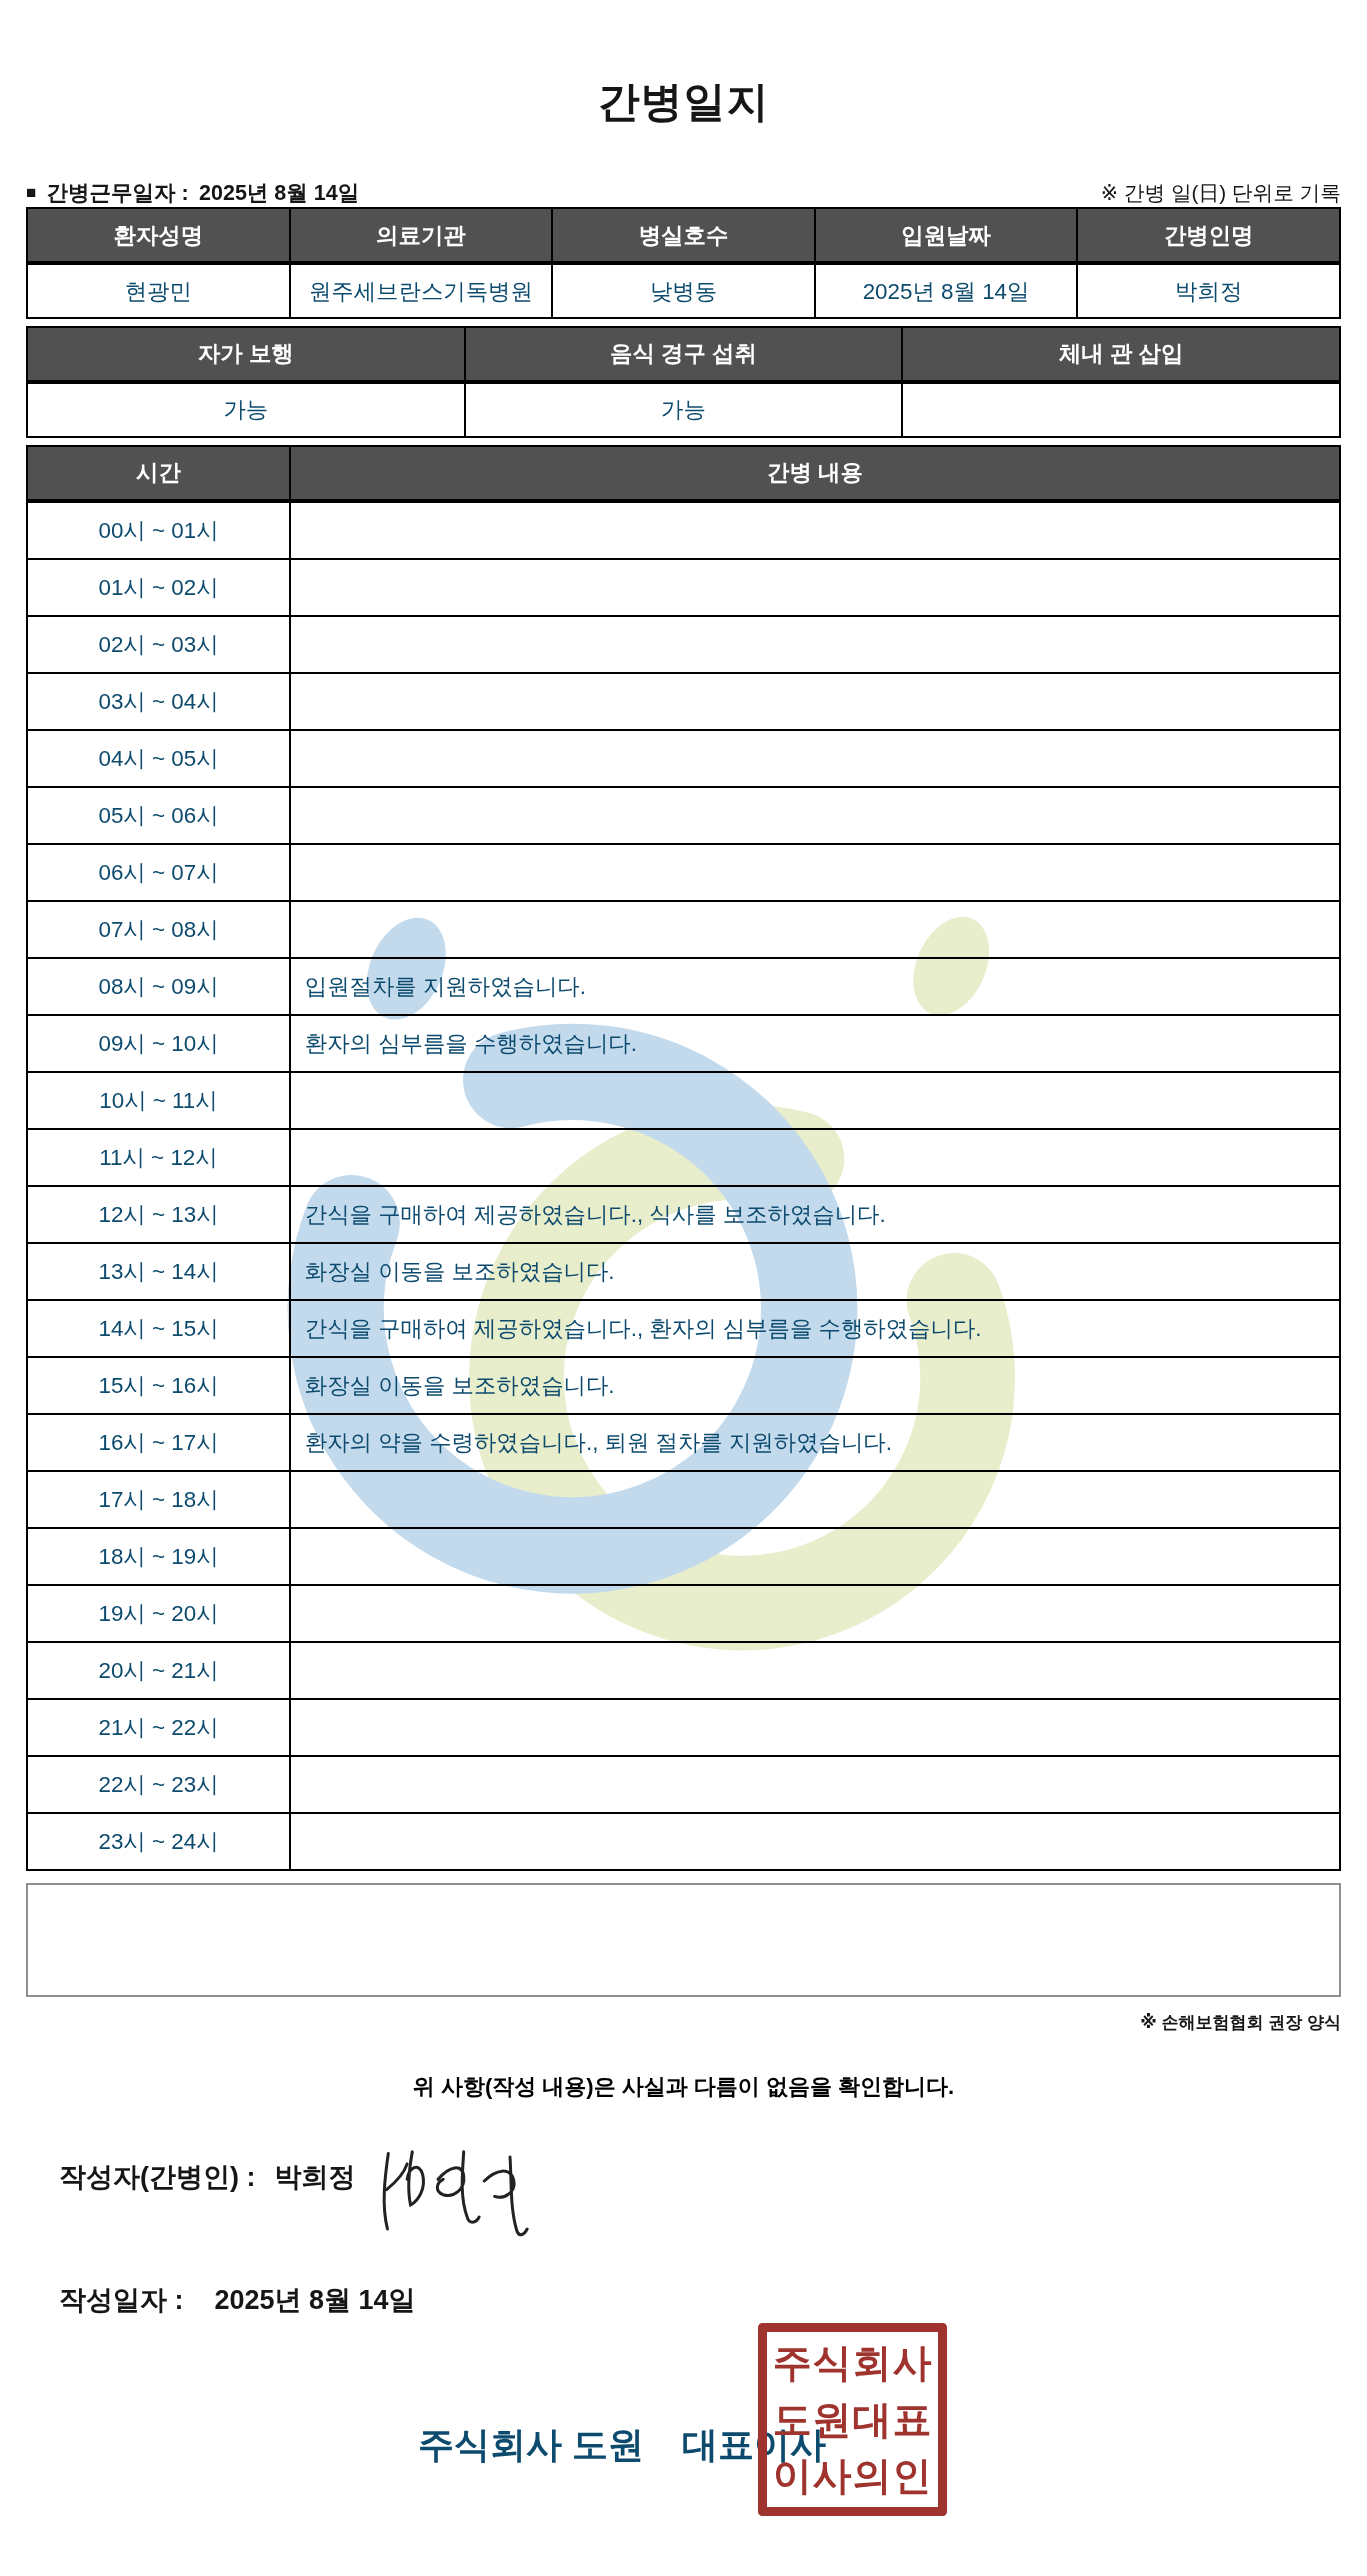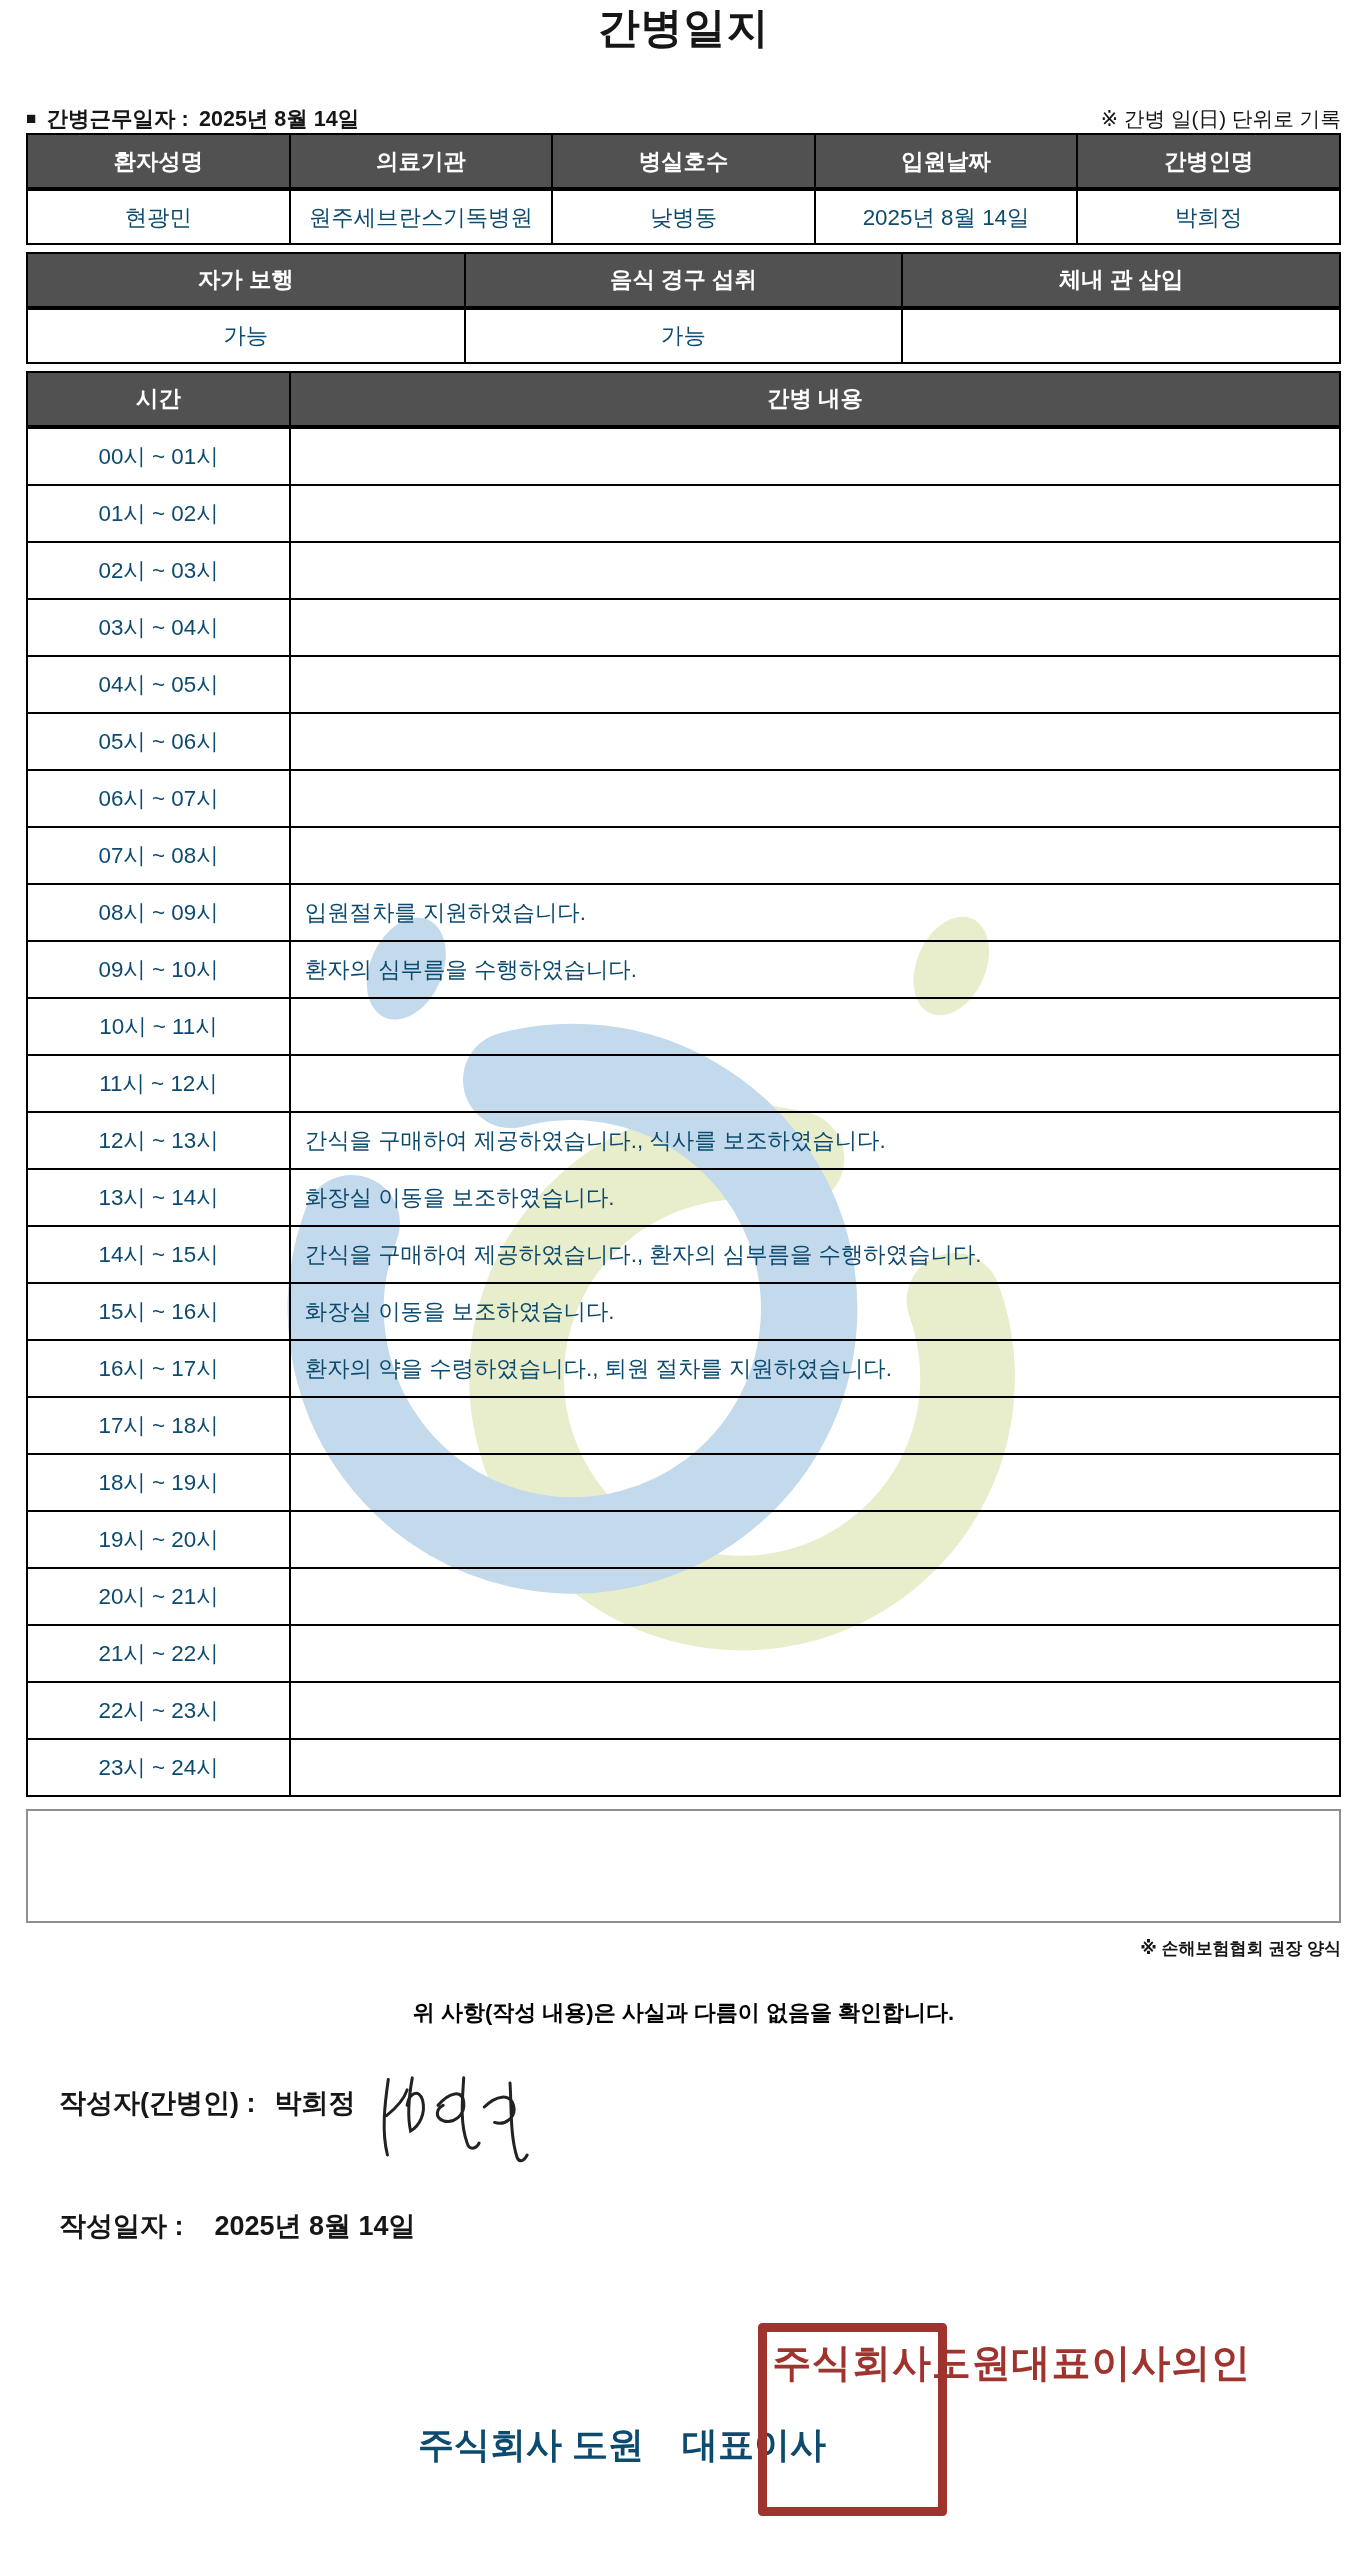--- a/index.html
+++ b/index.html
@@ -16,21 +16,21 @@
     font-family:"Liberation Sans","DejaVu Sans",sans-serif;
     margin:0 auto;
   }
   .watermark{position:absolute;left:0;top:0;z-index:0;pointer-events:none;}
   .wm-blue-dot{fill:var(--wm-blue);}
   .wm-green-dot{fill:var(--wm-green);}
   .wm-blue-arc{stroke:var(--wm-blue);fill:none;}
   .wm-green-arc{stroke:var(--wm-green);fill:none;}
   .content{position:relative;z-index:1;padding:0 26px;}
 
-  .title{margin:0;text-align:center;font-size:42px;font-weight:800;letter-spacing:0.9px;}
+  .title{margin:0;padding-top:74px;text-align:center;font-size:42px;font-weight:800;letter-spacing:0.9px;}
 
   .meta{display:flex;justify-content:space-between;align-items:flex-end;margin-top:48px;}
   .meta-left{display:flex;align-items:center;gap:10.3px;font-size:21.5px;font-weight:700;}
   .meta-left .bullet{font-size:17px;line-height:21.5px;}
   .meta-left .val{font-weight:600;}
   .meta-right{font-size:20.7px;font-weight:500;}
 
   table{width:100%;border-collapse:collapse;table-layout:fixed;}
   .tbl{margin-top:0;}
   .tbl + .tbl{margin-top:6.9px;}
@@ -53,21 +53,21 @@
   .writer-line{margin-top:57px;margin-left:33px;font-size:27px;font-weight:600;display:flex;align-items:flex-start;gap:19px;}
   .writer-line .name{font-weight:600;}
   .sig{display:inline-block;margin-top:-13.8px;}
   .sig svg path{stroke:#222;stroke-width:3.5;fill:none;stroke-linecap:round;}
   .date-line{margin-top:34px;margin-left:33px;font-size:27px;font-weight:600;display:flex;gap:31px;}
 
   .company-line{position:absolute;left:418px;top:2421px;z-index:1;display:flex;gap:38px;font-size:36px;font-weight:800;color:#0c4a6e;}
   .stamp{
     position:absolute;left:758px;top:2323px;width:189px;height:193px;z-index:1;
     border:9.5px solid var(--stamp-red);border-radius:4.3px;box-sizing:border-box;
-    display:flex;flex-direction:row;justify-content:space-between;
+    display:flex;flex-direction:column;justify-content:space-between;
     padding:5.2px 5.2px;background:rgba(255,255,255,0);
   }
   .stamp-row{
     color:var(--stamp-red);font-weight:900;font-size:39px;line-height:52px;
     letter-spacing:0.9px;text-align:center;white-space:nowrap;
   }
 </style>
 </head>
 <body>
 

